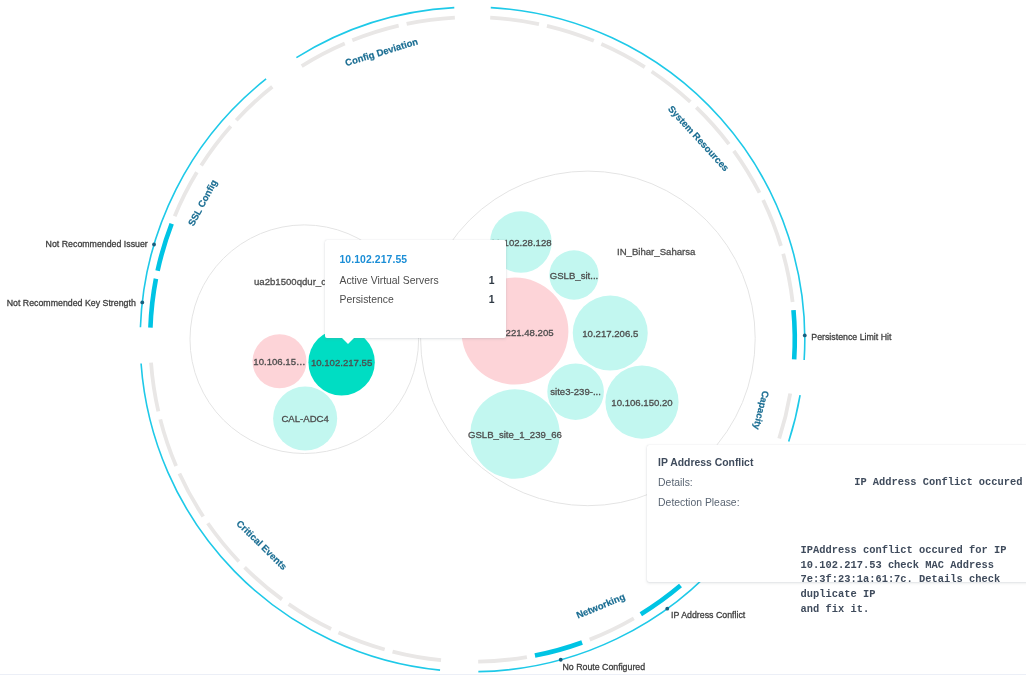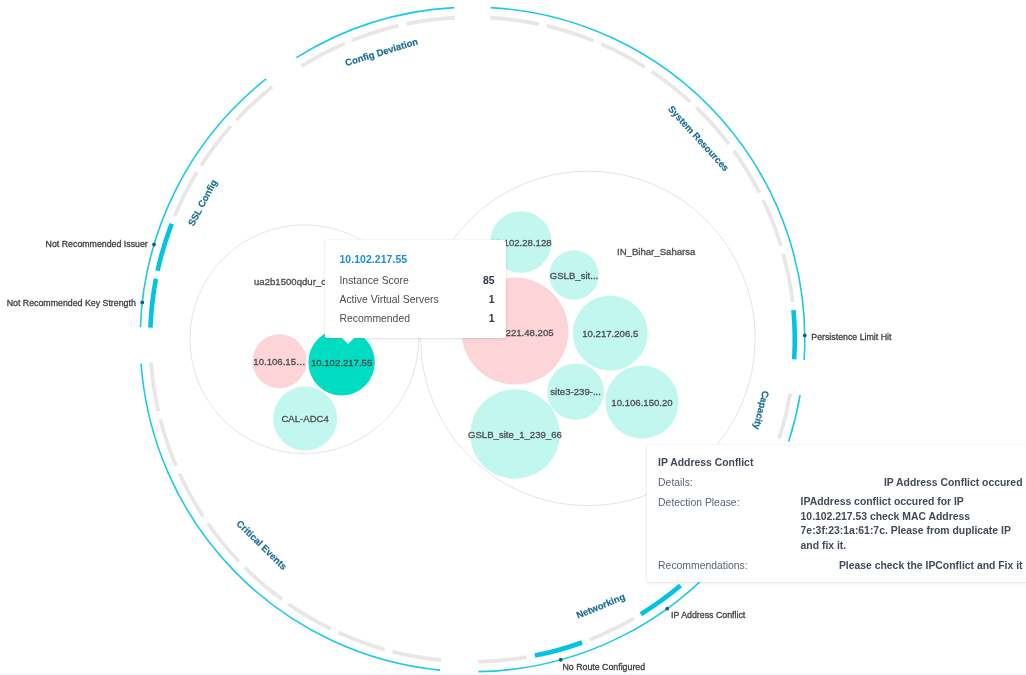--- a/index.html
+++ b/index.html
@@ -23,22 +23,22 @@
   #tip-instance .tt-row{font-size:10.4px;line-height:19.1px;color:#4c4c4c;justify-content:space-between;}
   #tip-instance .tt-value{color:#2f3a45;}
   #tip-arrow{position:absolute;left:16.7px;top:97.9px;width:0;height:0;
              border-left:6.95px solid transparent;border-right:6.95px solid transparent;border-top:6.8px solid #fff;}
 
   
   #tip-event{left:646.8px;top:445.3px;width:387px;height:137px;box-sizing:border-box;padding:8px 11.3px 0 11.3px;}
   #tip-event .tt-title{font-size:10.4px;color:#3f4b5c;line-height:20px;}
   #tip-event .tt-row{font-size:10.4px;line-height:19.4px;color:#5a6573;}
   #tip-event .tt-label{width:142.5px;}
-  #tip-event .tt-value{color:#3f4b5c;flex:1 1 auto;text-align:right;}
-  #tip-event .tt-value.wrap{text-align:left;line-height:14.7px;padding:2.25px 0 1.9px;}
+  #tip-event .tt-value{color:#3f4b5c;flex:1 1 auto;text-align:right;font-family:Liberation Mono, monospace;}
+  #tip-event .tt-value.wrap{text-align:left;line-height:14.7px;padding:2.25px 0 1.9px;margin-top:48px;}
 </style>
 </head>
 <body>
 
 <div id="stage">
   <svg id="viz" width="1026" height="675">
       <g>
         <path d="M296.41 57.59A332.3 332.3 0 0 1 454.30 7.60" fill="none" stroke="#1ec9e8" stroke-width="1.6"></path>
         <path d="M490.76 7.60A332.3 332.3 0 0 1 804.16 359.98" fill="none" stroke="#1ec9e8" stroke-width="1.6"></path>
         <path d="M800.09 395.16A332.3 332.3 0 0 1 788.71 441.53" fill="none" stroke="#1ec9e8" stroke-width="1.6"></path>
@@ -124,47 +124,39 @@
         <text x="642" y="402.05" text-anchor="middle" dominant-baseline="central" font-size="9.6" fill="#4d4d4d" stroke="#4d4d4d" stroke-width="0.3">10.106.150.20</text>
         <circle cx="514.95" cy="434" r="44.75" fill="#c2f7f0"></circle>
         <text x="514.95" y="434" text-anchor="middle" dominant-baseline="central" font-size="9.6" fill="#4d4d4d" stroke="#4d4d4d" stroke-width="0.3">GSLB_site_1_239_66</text>
       </g>
     </svg>
   <div class="bottom-strip"></div>
 
   <div class="tooltip" id="tip-instance">
     <div class="tt-title">10.102.217.55</div>
     <div class="tt-row">
-      <span class="tt-label">Instance Score</span>
-      <span class="tt-value">85</span>
-    </div>
-    <div class="tt-row">
       <span class="tt-label">Active Virtual Servers</span>
       <span class="tt-value">1</span>
     </div>
     <div class="tt-row">
-      <span class="tt-label">Recommended</span>
+      <span class="tt-label">Persistence</span>
       <span class="tt-value">1</span>
     </div>
     <div id="tip-arrow"></div>
   </div>
 
   <div class="tooltip" id="tip-event">
     <div class="tt-title">IP Address Conflict</div>
     <div class="tt-row">
       <span class="tt-label">Details:</span>
       <span class="tt-value">IP Address Conflict occured</span>
     </div>
     <div class="tt-row">
       <span class="tt-label">Detection Please:</span>
       <span class="tt-value wrap">
         <span>IPAddress conflict occured for IP</span><br>
         <span>10.102.217.53 check MAC Address</span><br>
-        <span>7e:3f:23:1a:61:7c. Please from duplicate IP</span><br>
+        <span>7e:3f:23:1a:61:7c. Details check duplicate IP</span><br>
         <span>and fix it.</span>
       </span>
-    </div>
-    <div class="tt-row">
-      <span class="tt-label">Recommendations:</span>
-      <span class="tt-value">Please check the IPConflict and Fix it</span>
     </div>
   </div>
 </div>
 
 </body></html>

